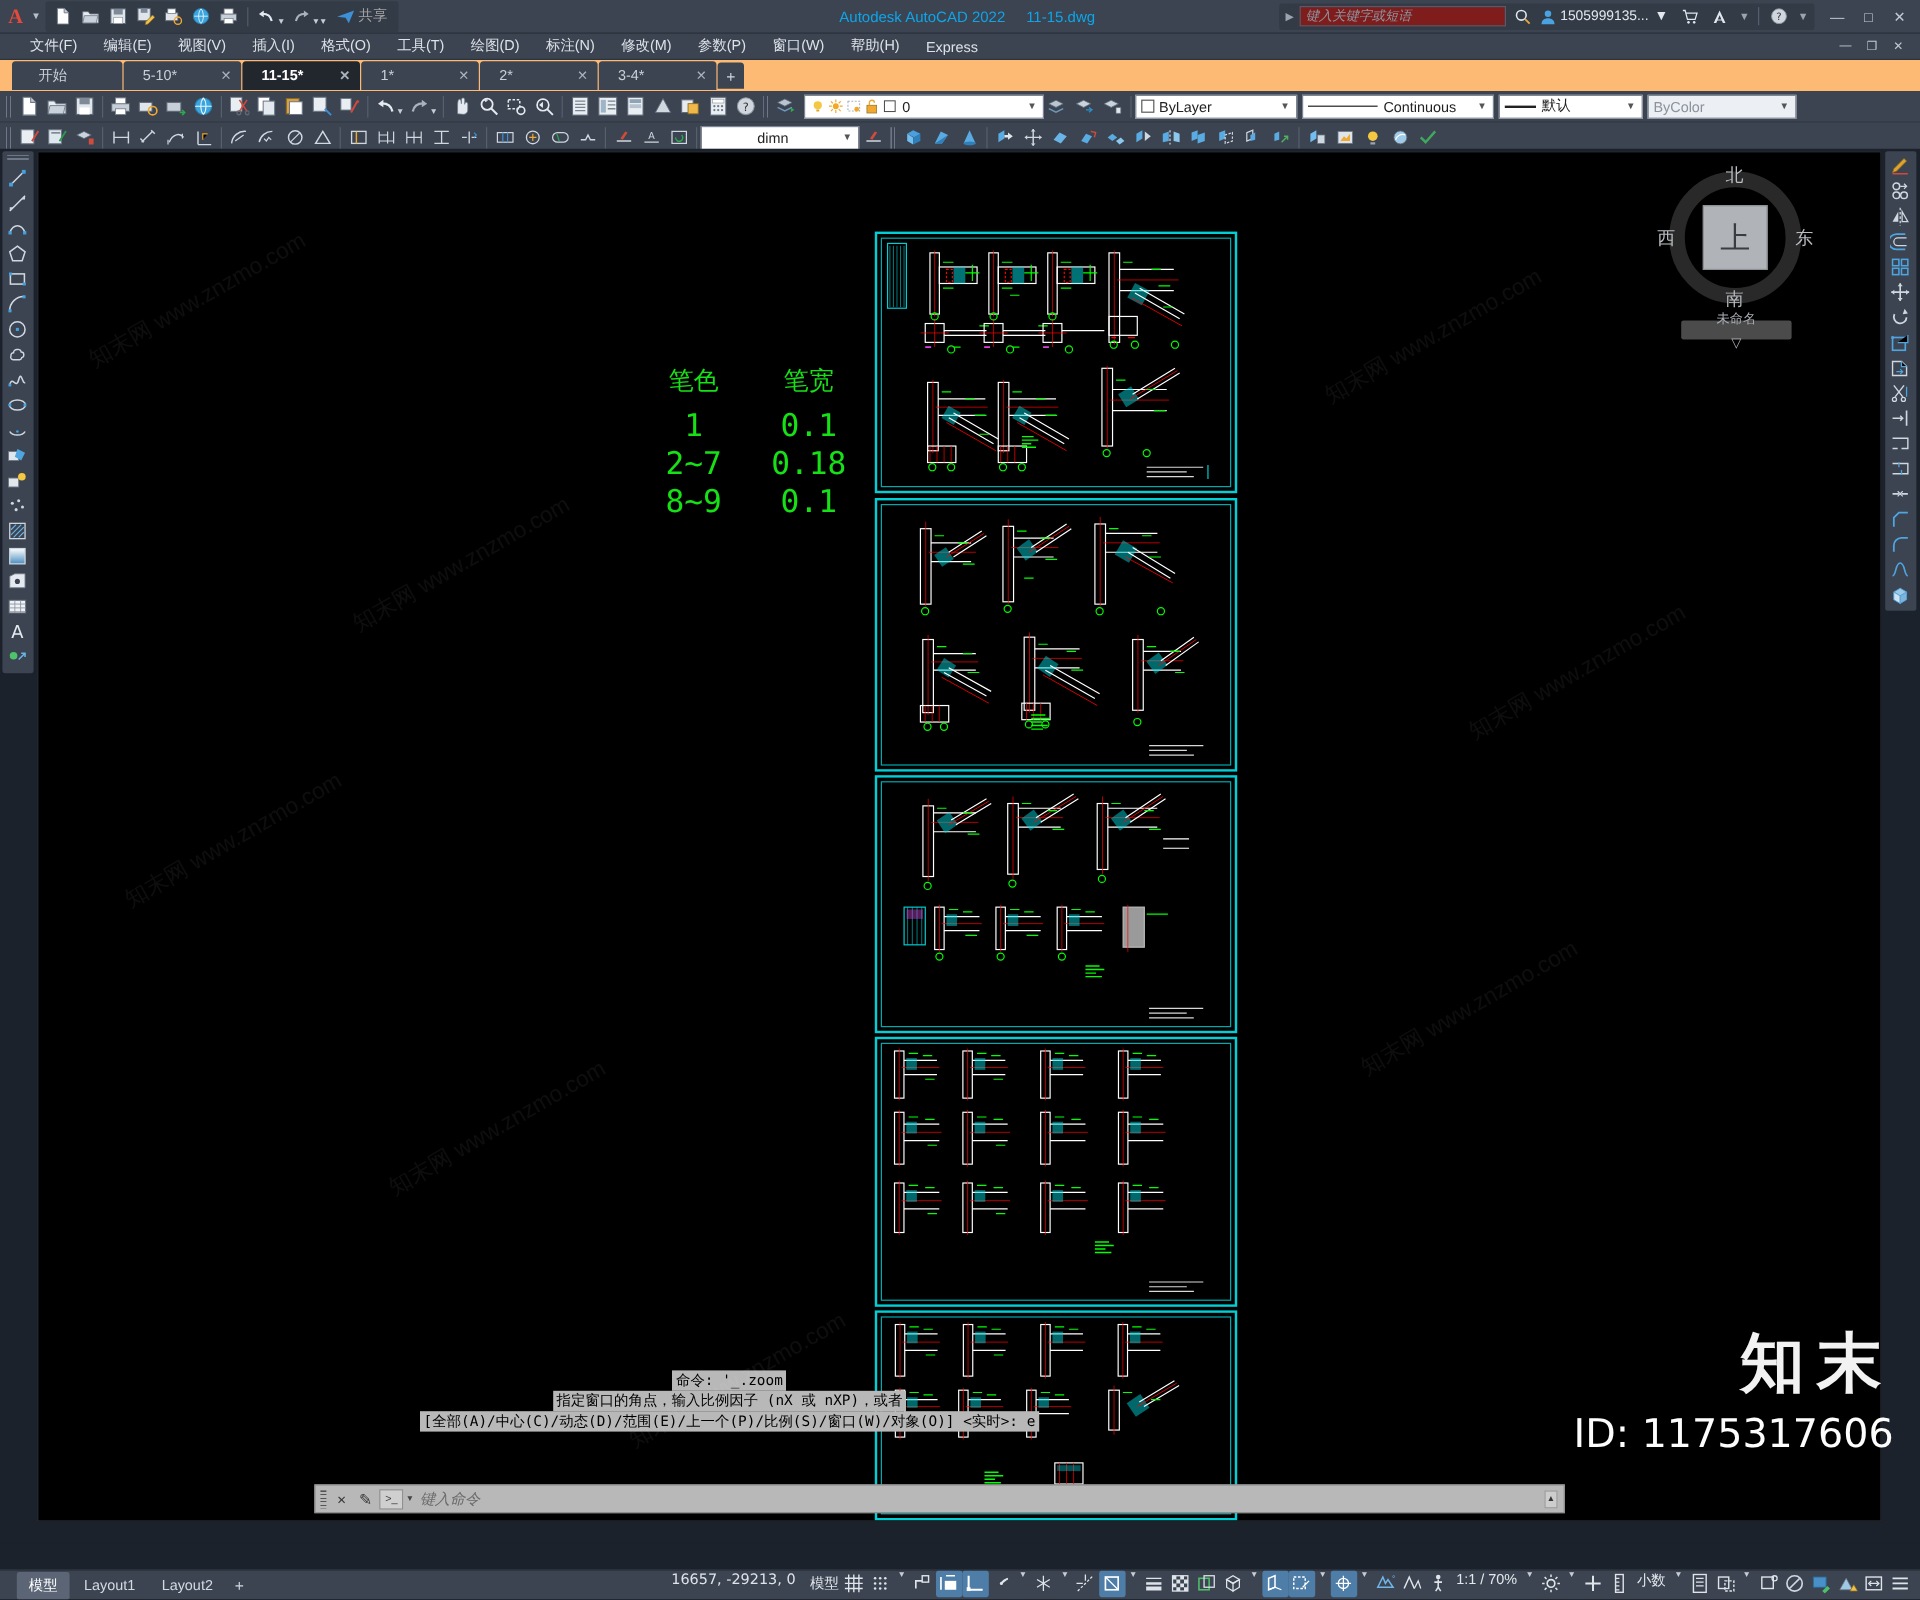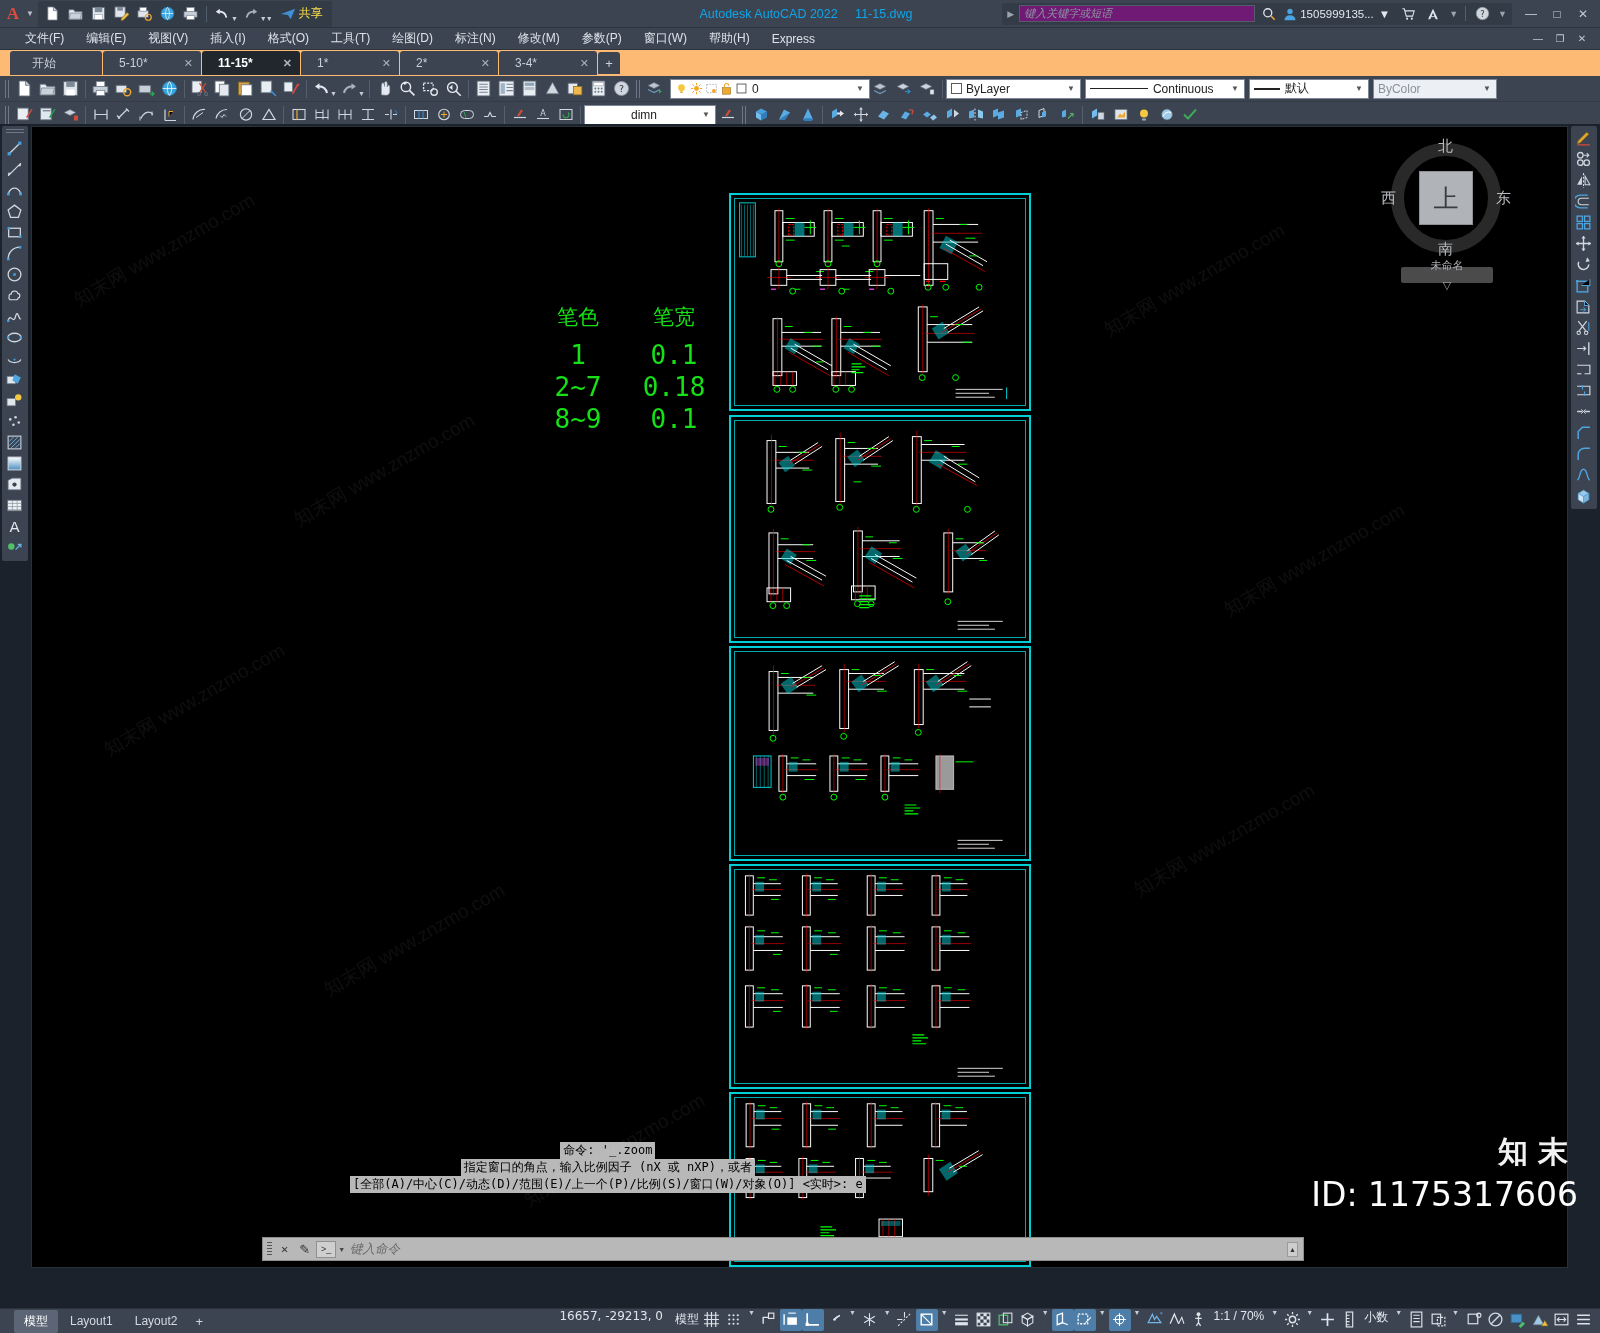--- a/index.html
+++ b/index.html
@@ -24,36 +24,36 @@
   .qat{
     display:flex;align-items:center;gap:1px;background:#333b47;
     padding:1px 4px;height:26px;border-radius:2px;
   }
   .qat-btn{
     width:22px;height:22px;display:flex;align-items:center;justify-content:center;
     border-radius:2px;cursor:pointer;
   }
   .qat-sep{ width:1px;height:16px;background:#525c6b;margin:0 3px; }
   .qat-share{ display:flex;align-items:center;gap:3px;padding:0 5px;height:22px;cursor:pointer; }
-  .qat-share span{ font-size:12px;color:#fde047; }
+  .qat-share span{ font-size:12px;color:#a3a3a3; }
 
   .title-center{
     position:absolute;left:12px;right:0;text-align:center;font-size:12.5px;
     color:#0ea5e9;pointer-events:none;
   }
   .title-right{
     margin-left:auto;display:flex;align-items:center;height:28px;padding-right:4px;
   }
   .infocenter{
     display:flex;align-items:center;background:#333b47;height:22px;border-radius:2px;
     padding:0 3px;gap:3px;
   }
   .ic-arrow{ color:#9aa3ae;font-size:9px;padding:0 2px;cursor:pointer;}
   .ic-search{
-    width:236px;height:17px;background:#701a75;border:1px solid #525c6b;
+    width:172px;height:17px;background:#7f1d1d;border:1px solid #525c6b;
     display:flex;align-items:center;padding:0 4px;
   }
   .ic-search span{ color:#8d96a2;font-size:11px;font-style:italic;}
   .ic-btn{ width:22px;height:20px;display:flex;align-items:center;justify-content:center;cursor:pointer;}
   .ic-user{ display:flex;align-items:center;gap:3px;cursor:pointer;padding-right:2px;}
   .ic-user span{ font-size:11.5px;color:#e3e8ee;}
   .ic-vsep{ width:1px;height:15px;background:#555f6d;margin:0 2px;}
   .win-ctrls{ display:flex;align-items:center;gap:0;margin-left:6px;}
   .win-btn{ width:26px;height:26px;display:flex;align-items:center;justify-content:center;
             color:#c3cad3;font-size:12px;cursor:pointer;}
@@ -225,21 +225,21 @@
 
   
   .wm{
     position:absolute;color:rgba(255,255,255,.055);font-size:19px;
     transform:rotate(-30deg);pointer-events:none;white-space:nowrap;
     font-family:"Liberation Sans",sans-serif;
   }
   .brandmark{
     position:absolute;right:22px;bottom:72px;text-align:right;pointer-events:none;
   }
-  .brandmark .zw{ font-size:30px;color:#f2f2f2;font-weight:bold;letter-spacing:10px;
+  .brandmark .zw{ font-size:54px;color:#f2f2f2;font-weight:bold;letter-spacing:10px;
                   font-family:"DejaVu Sans",sans-serif;}
   .brandmark .idn{ font-size:33px;color:#fdfdfd;font-family:"DejaVu Sans",sans-serif;margin-top:2px;}
 
   svg{ display:block; }
 </style>
 </head>
 <body>
 
 <div class="titlebar">
   <div class="app-logo">A</div>

